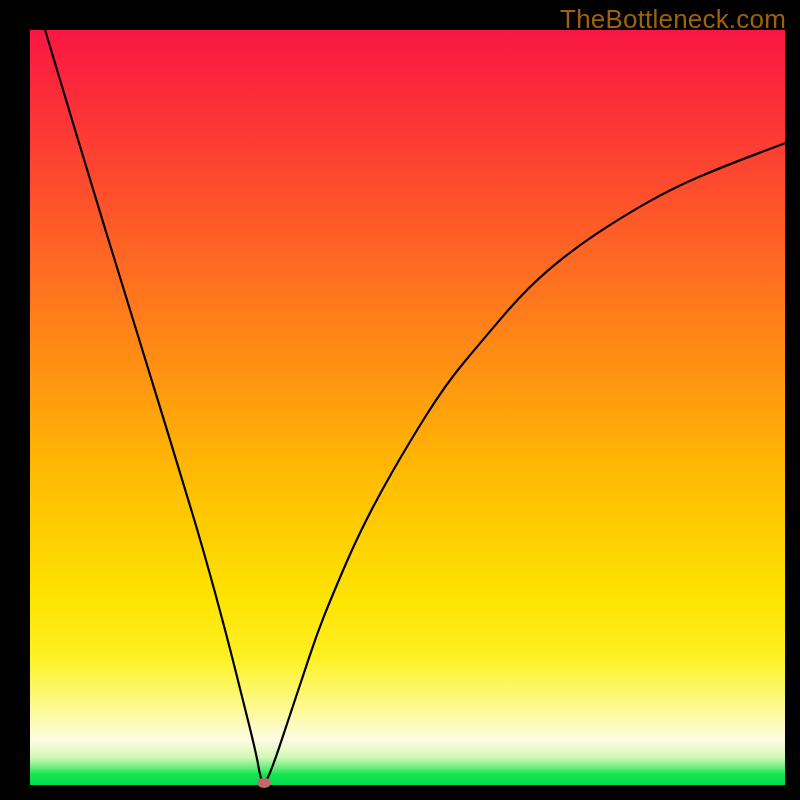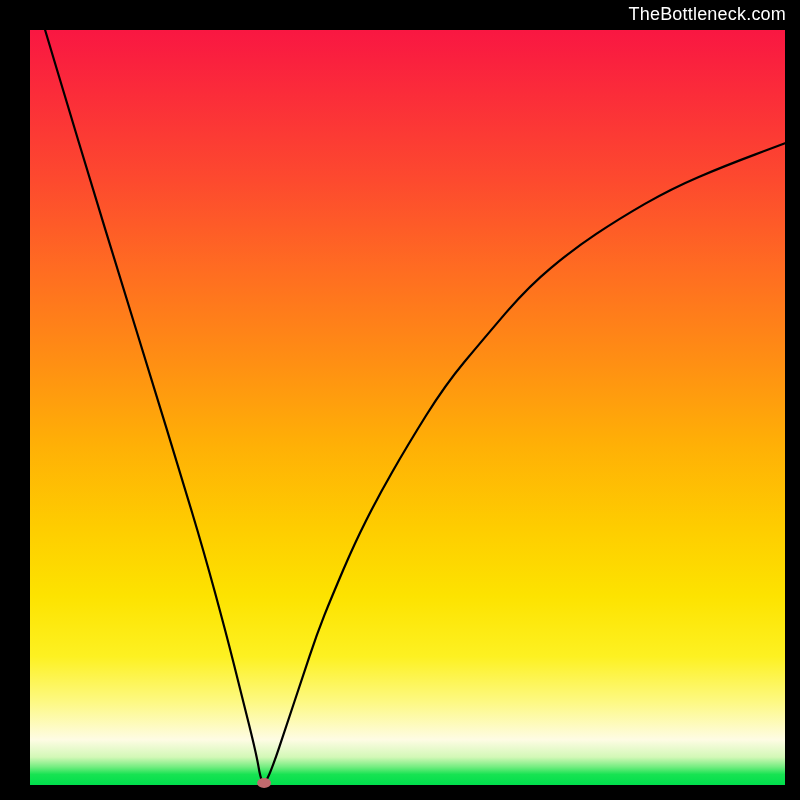--- a/index.html
+++ b/index.html
@@ -52,22 +52,22 @@
     overflow: visible;
   }
   .dot {
     fill: #c16a6e;
     stroke: none;
   }
   .watermark {
     position: absolute;
     top: 4px;
     right: 14px;
-    color: #ffffff;
-    font-size: 18px;
+    color: #a16207;
+    font-size: 26px;
     font-weight: 400;
     letter-spacing: 0.2px;
     user-select: none;
   }
 </style>
 </head>
 <body>
 
 <div class="stage">
   <div class="plot-area">

